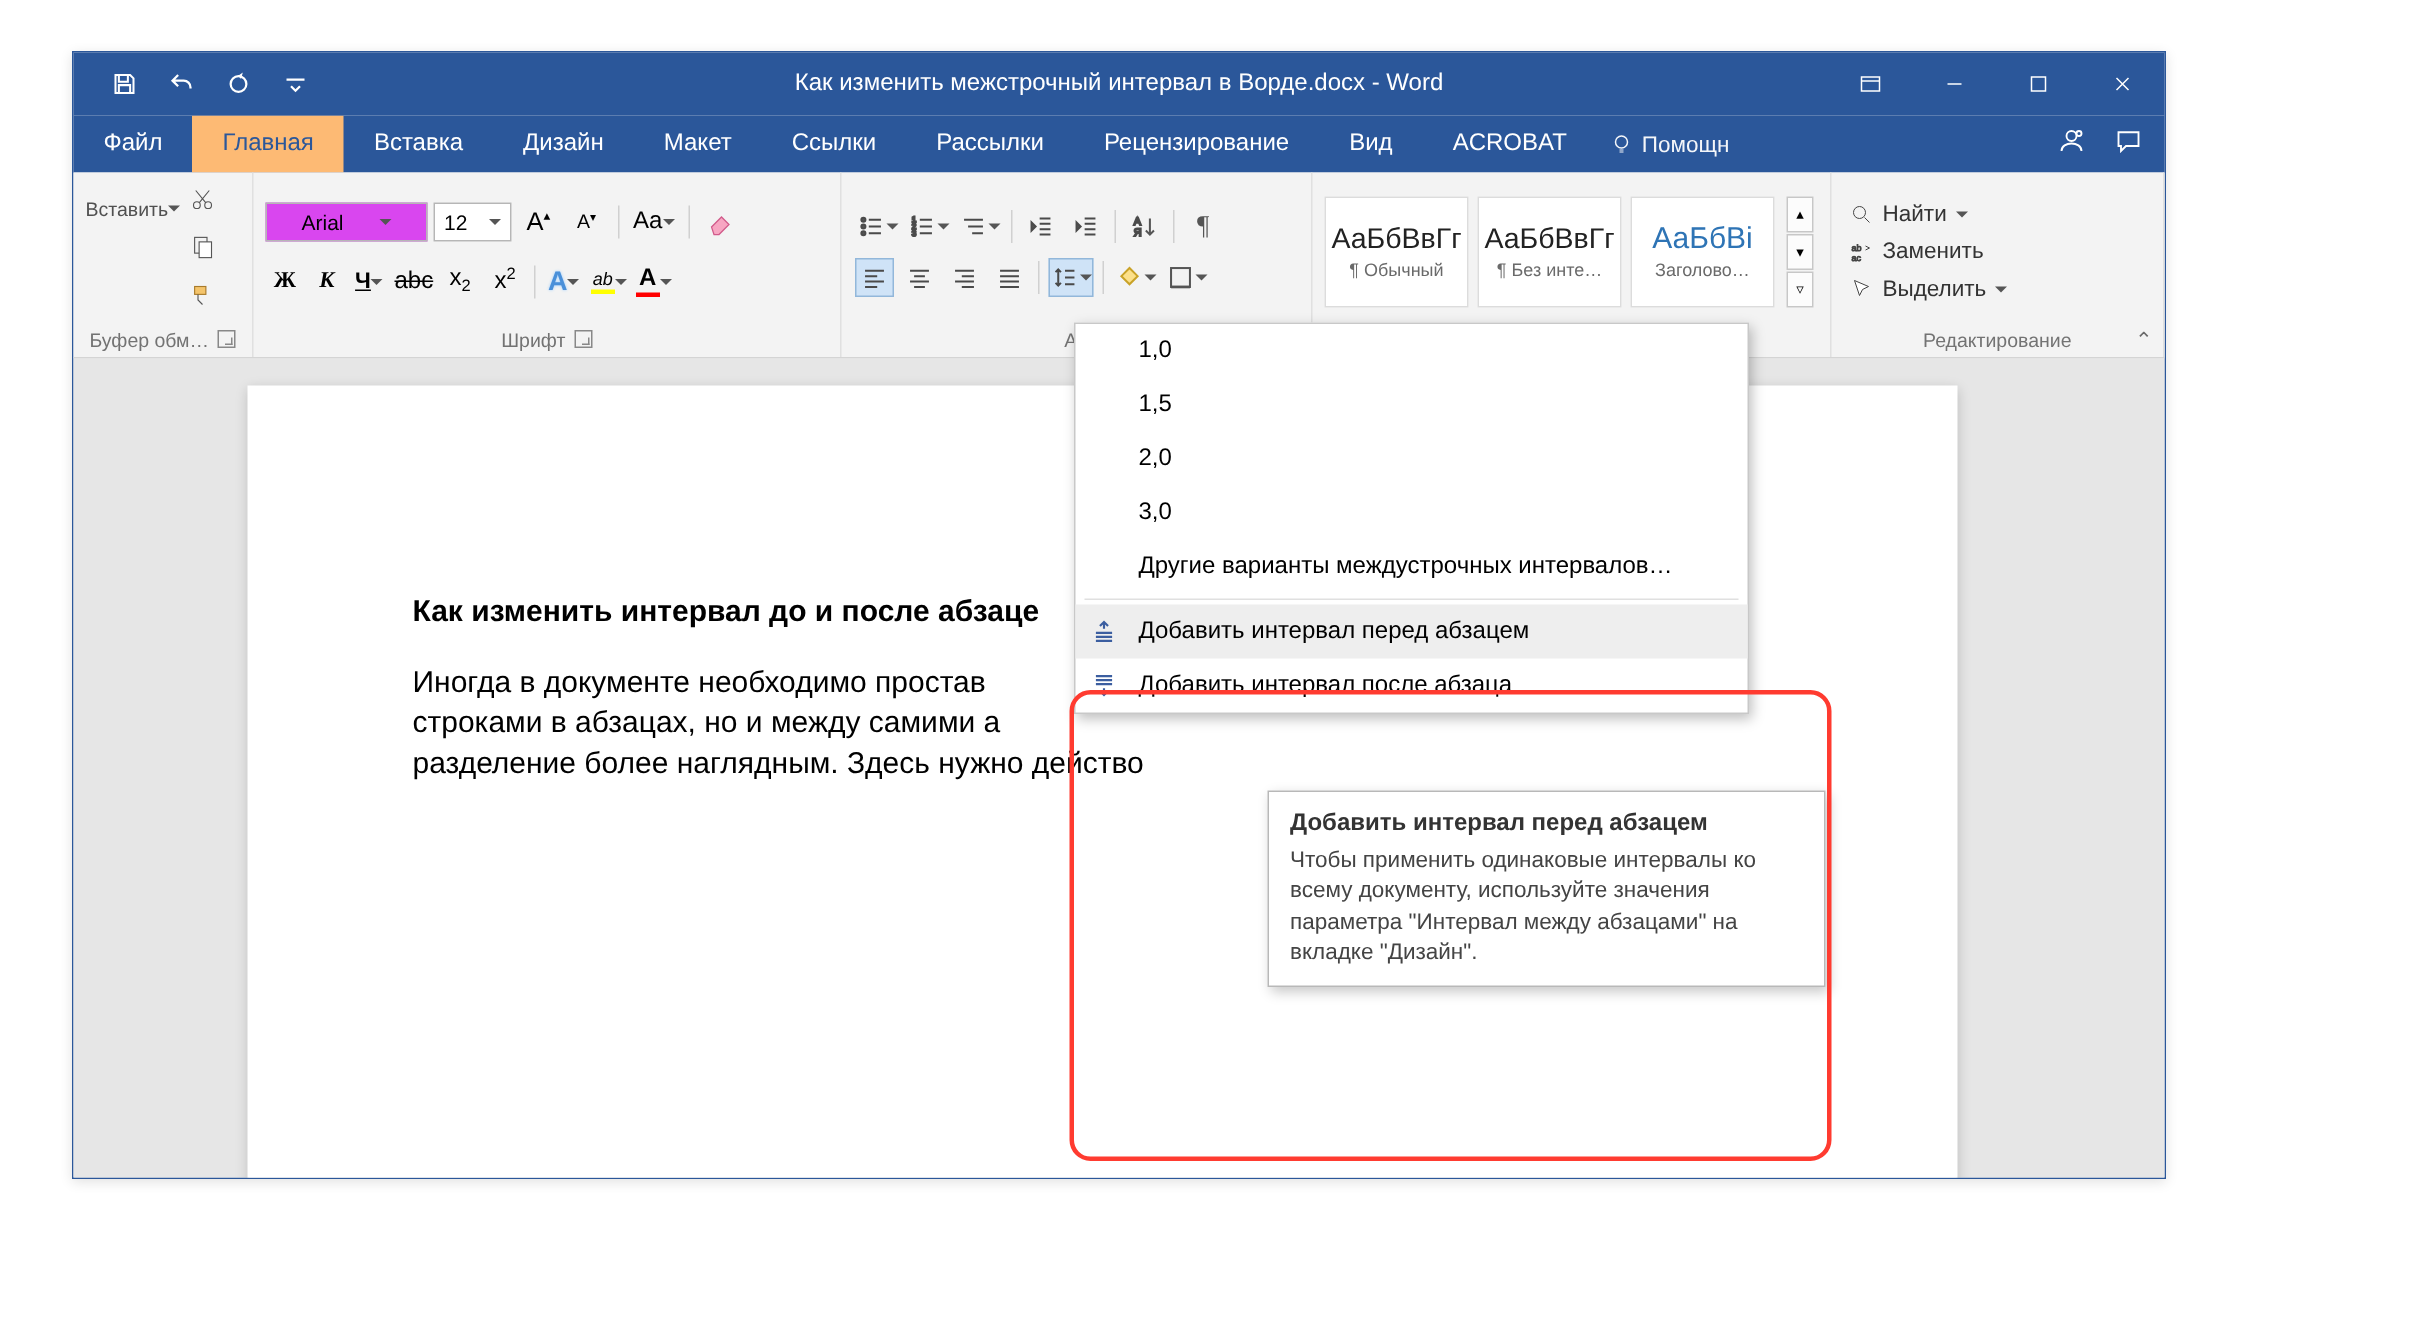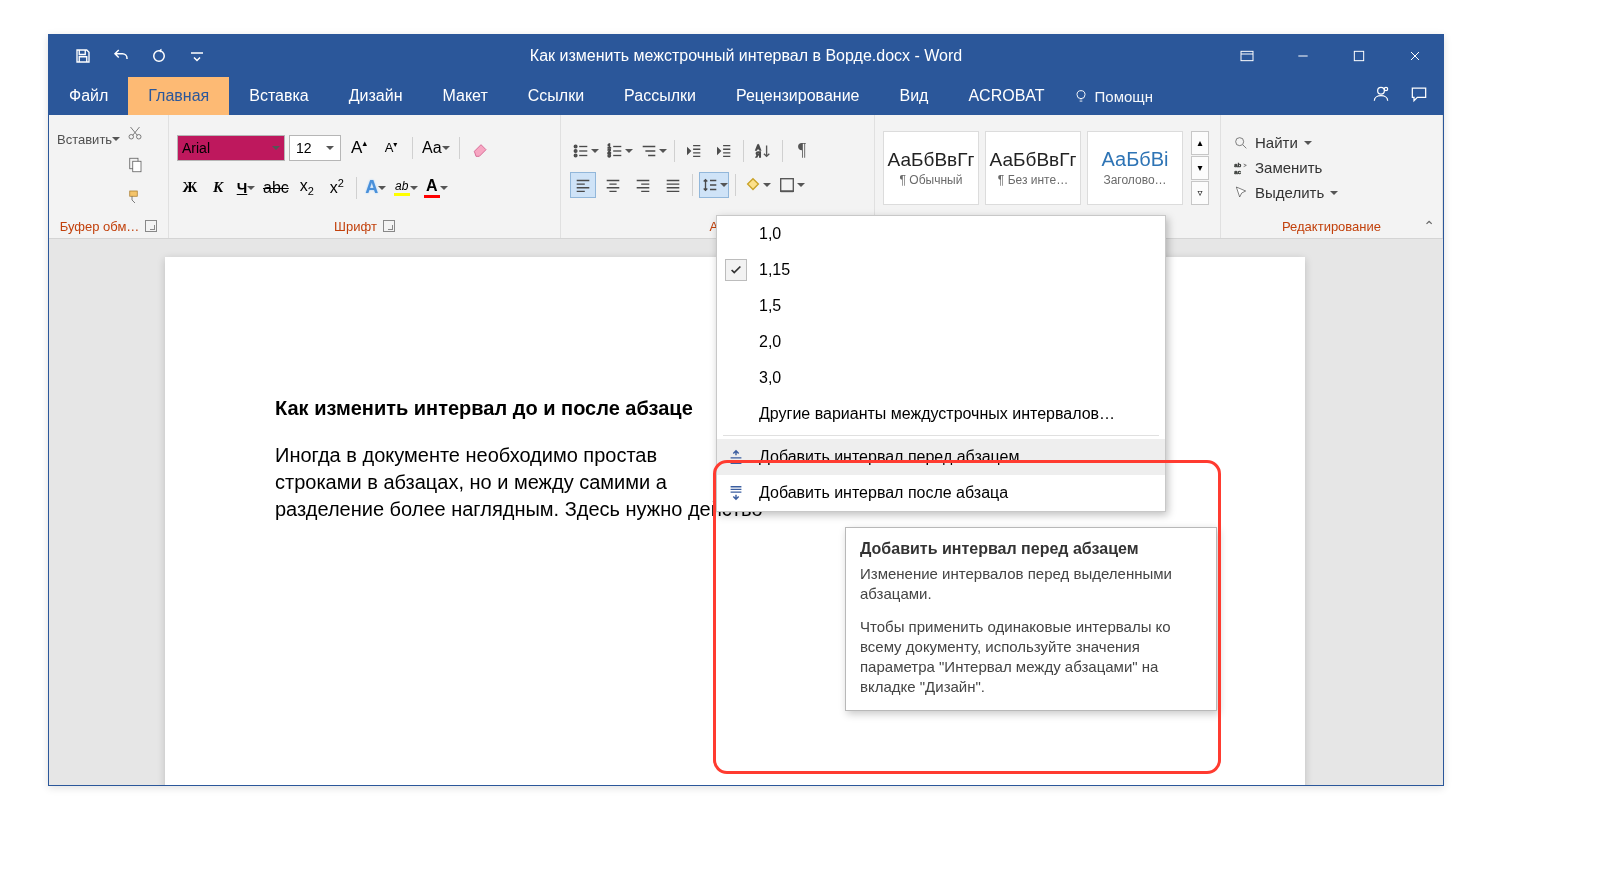--- a/index.html
+++ b/index.html
@@ -29,39 +29,39 @@
 .tab { padding: 0 20px; display: flex; align-items: center; cursor: pointer; }
 .tab.active { background: #fdba74; color: #2b579a; }
 .tell-me { margin-left: 8px; display: flex; align-items: center; gap: 6px; font-size: 15px; opacity: .95; }
 .tab-right { margin-left: auto; display: flex; align-items: center; gap: 18px; padding-right: 14px; }
 .tab-right svg { width: 20px; height: 20px; stroke: #fff; fill: none; stroke-width: 1.5; }
 
 
 .ribbon { height: 124px; background: #f3f3f3; border-bottom: 1px solid #d4d4d4; display: flex; position: relative; }
 .group { border-right: 1px solid #e0e0e0; padding: 4px 8px 2px; display: flex; flex-direction: column; }
 .group-body { flex: 1; display: flex; align-items: center; }
-.group-label { height: 20px; font-size: 13px; color: #c2410c; text-align: center; display: flex; align-items: center; justify-content: center; gap: 6px; }
+.group-label { height: 20px; font-size: 13px; color: #737373; text-align: center; display: flex; align-items: center; justify-content: center; gap: 6px; }
 .group-label .dlg { width: 12px; height: 12px; border: 1px solid #888; display: inline-block; position: relative; }
 .group-label .dlg::after { content: ''; position: absolute; right: 1px; bottom: 1px; width: 4px; height: 4px; border-right: 1px solid #888; border-bottom: 1px solid #888; }
 
 .btn { display: flex; align-items: center; justify-content: center; min-width: 26px; height: 26px; margin: 1px; border: 1px solid transparent; }
 .small-label { font-size: 13px; color: #505050; }
 
 
 .clip { width: 120px; }
 .clip-inner { display: flex; gap: 4px; align-items: flex-start; height: 100%; }
 .paste { width: 60px; display: flex; flex-direction: row; align-items: center; gap: 0px; }
 .paste svg { width: 36px; height: 40px; }
 .clip-side { display: flex; flex-direction: column; gap: 4px; }
 .clip-side svg { width: 18px; height: 18px; }
 
 
 .fontg { width: 392px; }
 .font-row { display: flex; align-items: center; gap: 4px; }
-.font-name { width: 108px; height: 26px; border: 1px solid #b6b6b6; background: #be185d; display: flex; align-items: center; padding: 0 4px; font-size: 14px; justify-content: space-between; }
+.font-name { width: 108px; height: 26px; border: 1px solid #b6b6b6; background: #d946ef; display: flex; align-items: center; padding: 0 23px; font-size: 14px; justify-content: space-between; }
 .font-size { width: 52px; height: 26px; border: 1px solid #b6b6b6; background: #fff; display: flex; align-items: center; padding: 0 6px; font-size: 14px; justify-content: space-between; }
 .caret { border-top: 4px solid #555; border-left: 4px solid transparent; border-right: 4px solid transparent; }
 .font-row2 { display: flex; align-items: center; gap: 2px; margin-top: 8px; }
 .fb { font-family: 'Times New Roman', serif; font-weight: bold; font-size: 15px; min-width: 24px; text-align: center; }
 .fi { font-style: italic; }
 .fu { text-decoration: underline; }
 .fst { text-decoration: line-through; }
 .sup { font-size: 11px; }
 .color-strip { height: 3px; width: 16px; display: block; }
 
@@ -537,28 +537,20 @@
         <span>разделение более наглядным. Здесь нужно действо</span>
       </p>
     </div>
   </div>
 
   <div class="ls-menu">
     <div class="ls-row plain">
       <span class="chk"></span>
         <span>1,0</span>
     </div>
-    <div class="ls-row checked">
-      <span class="chk">
-          <svg viewBox="0 0 16 16">
-            <path d="M3 8l3 3 7-7"></path>
-          </svg>
-        </span>
-      <span>1,15</span>
-    </div>
     <div class="ls-row plain">
       <span class="chk"></span>
         <span>1,5</span>
     </div>
     <div class="ls-row plain">
       <span class="chk"></span>
         <span>2,0</span>
     </div>
     <div class="ls-row plain">
       <span class="chk"></span>
@@ -582,19 +574,18 @@
         <svg viewBox="0 0 20 20">
             <path d="M4 3h12M4 6h12M4 9h12M10 12v5M7 14l3 3 3-3"></path>
           </svg>
       </span>
       <span>Добавить интервал после абзаца</span>
     </div>
   </div>
 
   <div class="tooltip">
     <div class="tt-title">Добавить интервал перед абзацем</div>
-    <p>Изменение интервалов перед выделенными абзацами.</p>
     <p>Чтобы применить одинаковые интервалы ко всему документу, используйте значения параметра "Интервал между абзацами" на вкладке "Дизайн".</p>
   </div>
 
   <div class="annot-box"></div>
 
 </div>
 
 </body></html>

